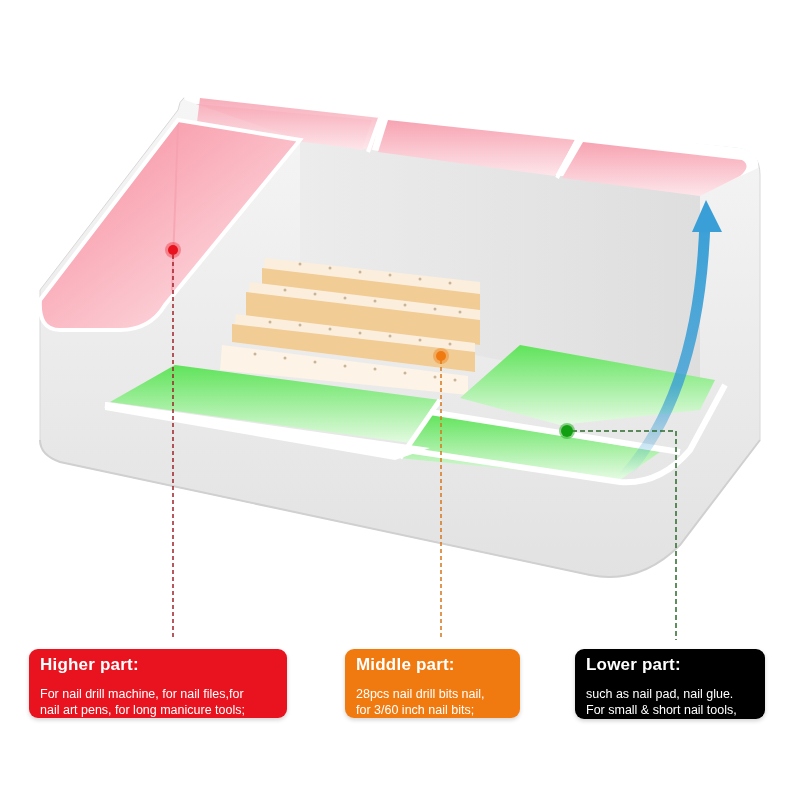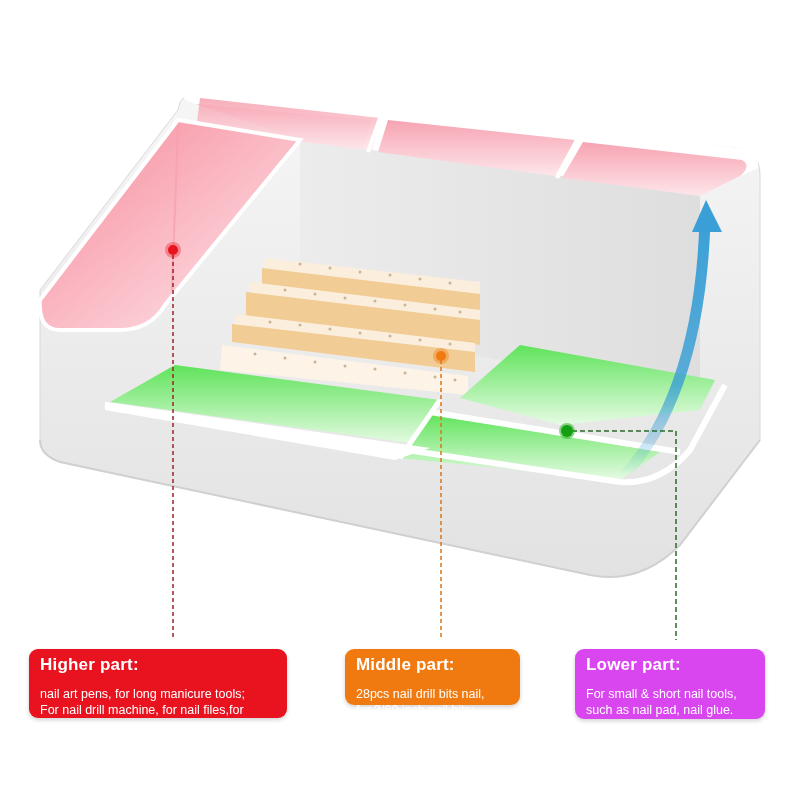--- a/index.html
+++ b/index.html
@@ -25,21 +25,21 @@
       line-height: 20px;
       margin-bottom: 11px;
       letter-spacing: 0.2px;
     }
     .callout-line {
       font-size: 12.5px;
       line-height: 16px;
       white-space: nowrap;
     }
     .box-higher { left: 29px; top: 649px; width: 258px; height: 69px; }
-    .box-middle { left: 345px; top: 649px; width: 175px; height: 56px; }
+    .box-middle { left: 345px; top: 649px; width: 175px; height: 69px; }
     .box-lower  { left: 575px; top: 649px; width: 190px; height: 70px; }
   </style>
 </head>
 <body>
 
 <div class="product">
   <svg width="800" height="640" viewBox="0 0 800 640">
     <defs>
       <linearGradient id="pinkTop" x1="0" y1="0" x2="0" y2="1">
         <stop offset="0" stop-color="#f7a3b2"></stop>
@@ -153,27 +153,27 @@
     </g>
     <g>
       <circle cx="567" cy="431" r="8" fill="#1fae1a" opacity="0.5"></circle>
       <circle cx="567" cy="431" r="6" fill="#12a012"></circle>
     </g>
   </svg>
 </div>
 
 <div class="callout-box box-higher" style="background:#e8131e;">
   <div class="callout-title">Higher part:</div>
+  <div class="callout-line">For nail drill machine, for nail files,for</div>
   <div class="callout-line">nail art pens, for long manicure tools;</div>
-  <div class="callout-line">For nail drill machine, for nail files,for</div>
 </div>
 
 <div class="callout-box box-middle" style="background:#f07a10;">
   <div class="callout-title">Middle part:</div>
   <div class="callout-line">28pcs nail drill bits nail,</div>
   <div class="callout-line">for 3/60 inch nail bits;</div>
 </div>
 
-<div class="callout-box box-lower" style="background:#d946ef;">
+<div class="callout-box box-lower" style="background:#000000;">
   <div class="callout-title">Lower part:</div>
+  <div class="callout-line">such as nail pad, nail glue.</div>
   <div class="callout-line">For small &amp; short nail tools,</div>
-  <div class="callout-line">such as nail pad, nail glue.</div>
 </div>
 
 </body></html>

